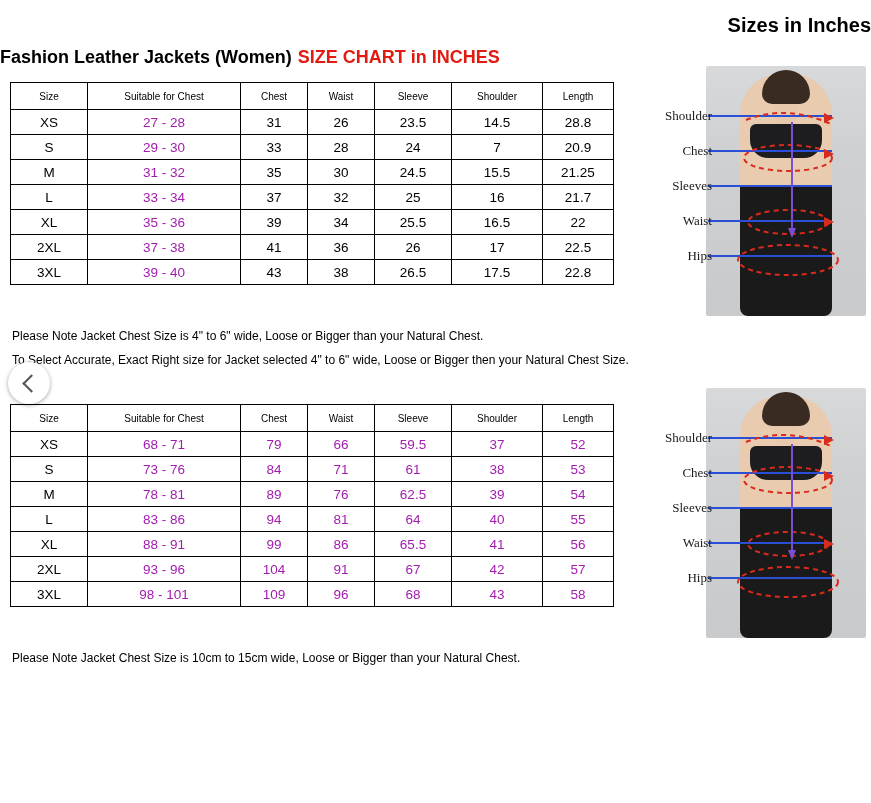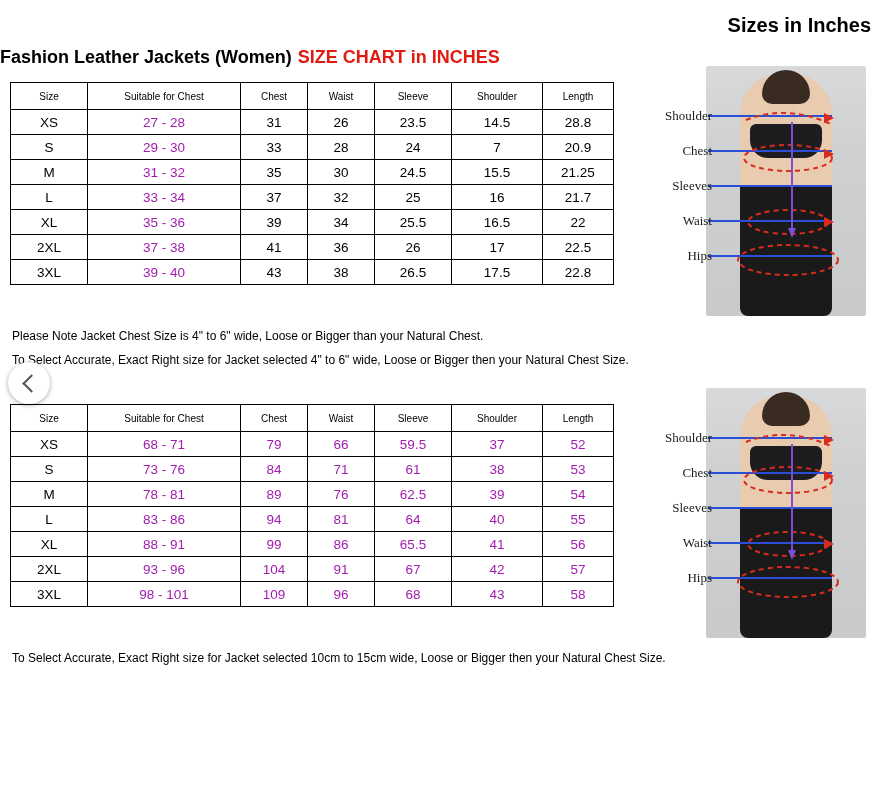--- a/index.html
+++ b/index.html
@@ -398,19 +398,19 @@
       <div class="fig-labels">
         <div class="fig-label">Shoulder</div>
         <div class="fig-label">Chest</div>
         <div class="fig-label">Sleeves</div>
         <div class="fig-label">Waist</div>
         <div class="fig-label">Hips</div>
       </div>
     </div>
   </div>
   <div class="notes">
-    <div>To Select Accurate, Exact Right size for Jacket selected 10cm to 15cm wide, Loose or Bigger then your Natural Chest Size.</div>
+    <div>Please Note Jacket Chest Size is 10cm to 15cm wide, Loose or Bigger than your Natural Chest.</div>
   </div>
 </div>
 
 <div class="nav-arrow">
   <span class="chev"></span>
 </div>
 
 </body></html>

